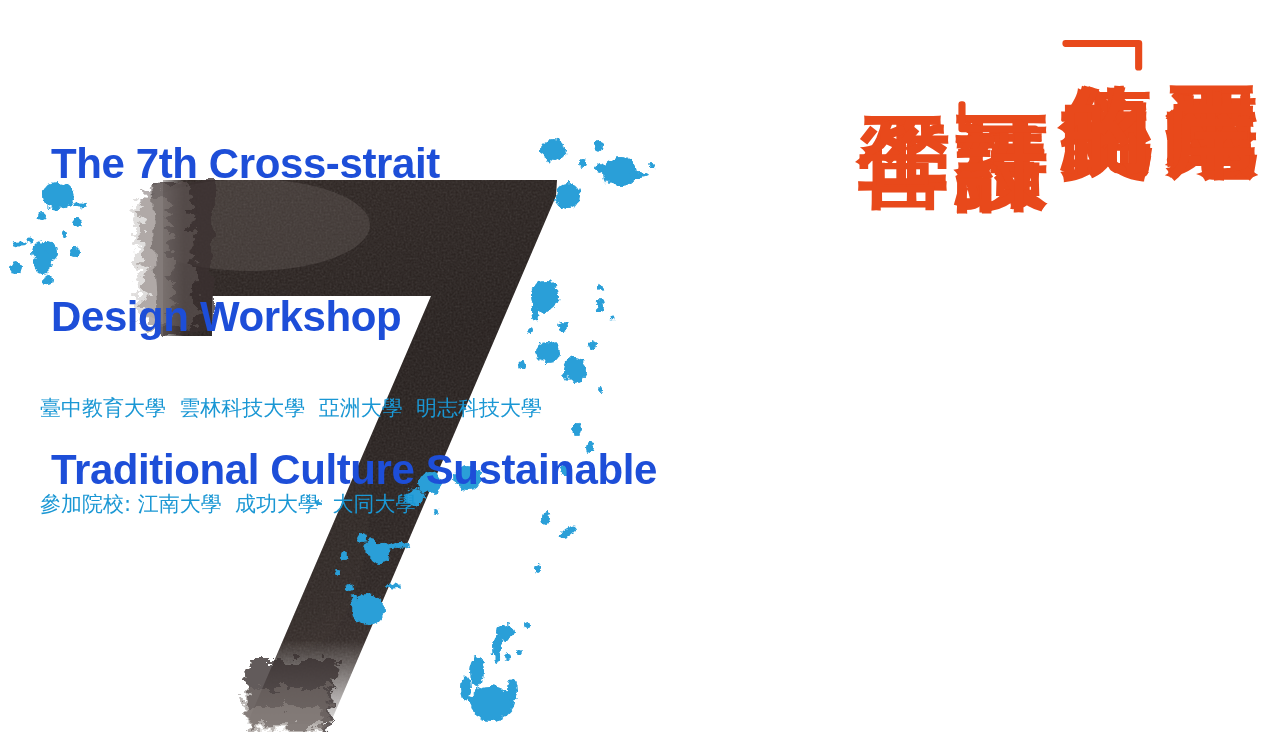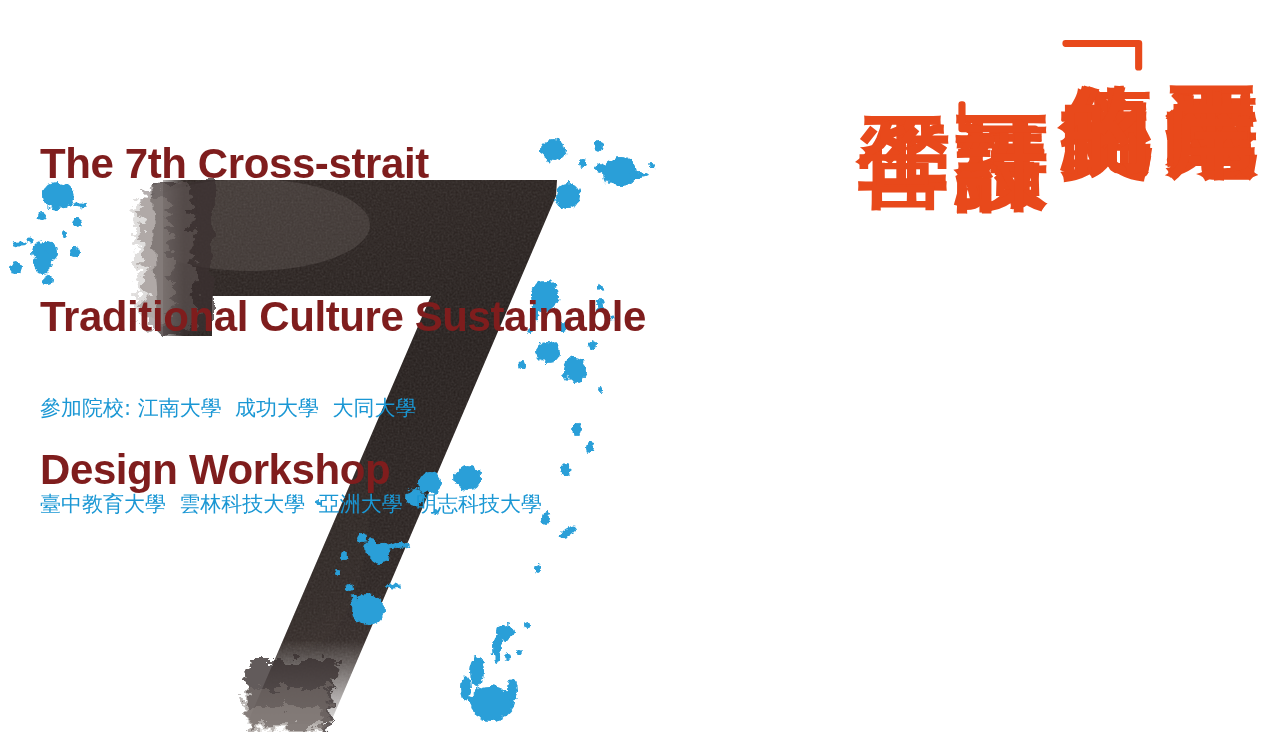--- a/index.html
+++ b/index.html
@@ -14,24 +14,24 @@
     position: relative;
     width: 1280px;
     height: 732px;
     background: #ffffff;
     overflow: hidden;
   }
 
   
   #english-title {
     position: absolute;
-    left: 40px;
+    left: 51px;
     top: 36px;
     width: 700px;
-    color: #7f1d1d;
+    color: #1d4ed8;
     font-family: "Liberation Sans", sans-serif;
     font-weight: bold;
     font-size: 42px;
     line-height: 51px;
     letter-spacing: -0.4px;
     z-index: 40;
     white-space: pre;
   }
   #english-title .tline { display: block; }
 
@@ -296,27 +296,27 @@
           <circle cx="601" cy="287" r="3"></circle>
           <circle cx="612" cy="318" r="2.5"></circle>
           <ellipse cx="600" cy="306" rx="4" ry="7"></ellipse>
         </g>
       </g>
     </svg>
   </div>
 
   <div id="english-title">
     <span class="tline">The 7th Cross-strait</span>
+    <span class="tline">Design Workshop</span>
     <span class="tline">Traditional Culture Sustainable</span>
-    <span class="tline">Design Workshop</span>
   </div>
 
   <div id="details">
+    <span class="dline">臺中教育大學  雲林科技大學  亞洲大學  明志科技大學</span>
     <span class="dline">參加院校: 江南大學  成功大學  大同大學</span>
-    <span class="dline">臺中教育大學  雲林科技大學  亞洲大學  明志科技大學</span>
   </div>
 
   <div class="vcol" id="vcol-0">第七屆海峽兩岸</div>
   <div class="vcol" id="vcol-1">「傳統文化的</div>
   <div class="vcol" id="vcol-2">可持續設計」</div>
   <div class="vcol" id="vcol-3">工作營</div>
 
 </div>
 
 </body></html>

